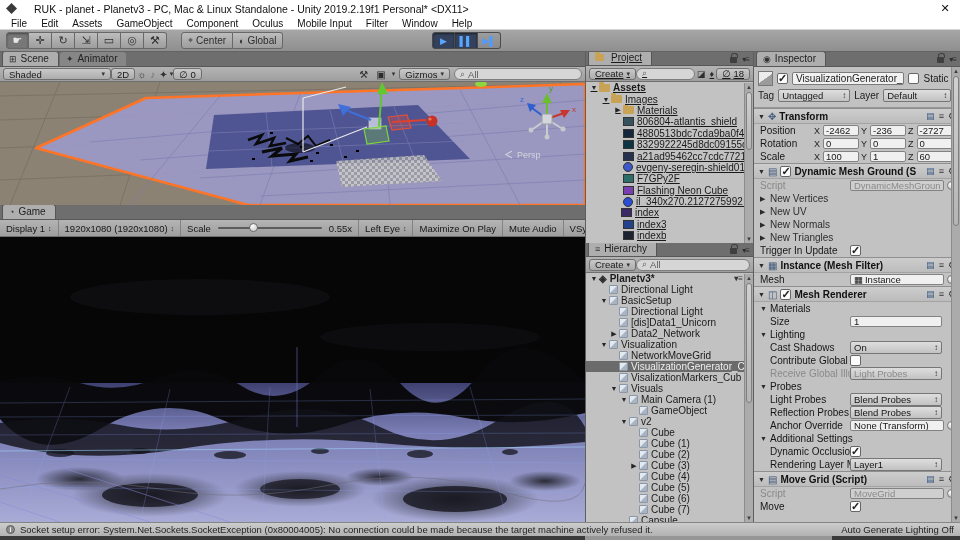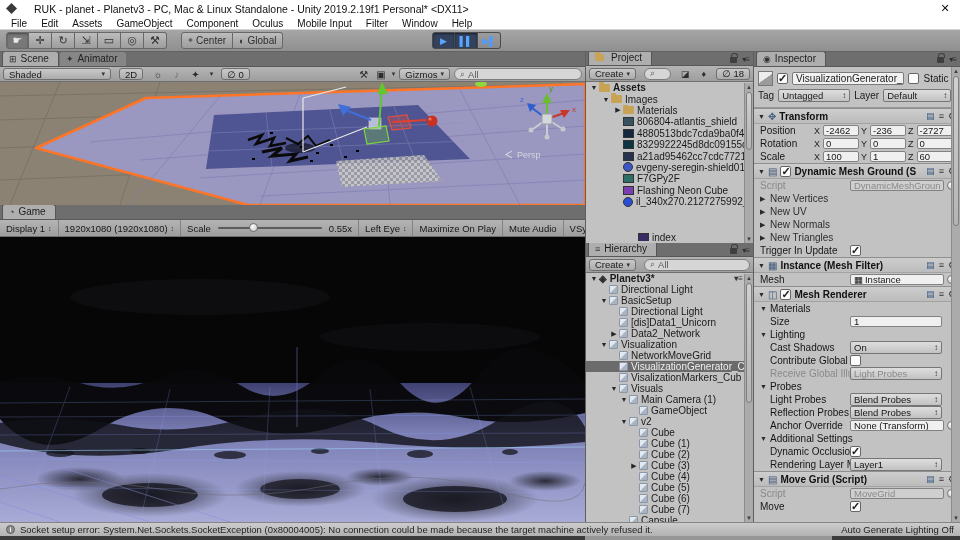--- a/index.html
+++ b/index.html
@@ -50,21 +50,21 @@
     display:flex; align-items:center; gap:4px; color:#1c1c1c; }
   .tab.active { background:#aeaeae; border:1px solid #555; border-bottom:none; }
   .tab.inactive { background:#868686; color:#222; }
   .tabicon { font-size:9px; color:#333; }
   .strip-right { position:absolute; right:4px; top:3px; display:flex; align-items:center; gap:5px; }
   .lock { width:7px; height:6px; background:#3f3f3f; border-radius:1px; position:relative; }
   .lock::before { content:""; position:absolute; left:1px; top:-4px; width:5px; height:4px;
     border:1.5px solid #3f3f3f; border-bottom:none; border-radius:3px 3px 0 0; }
   .panelmenu { font-size:8px; color:#2e2e2e; letter-spacing:-1px; }
   .panelbar { height:15px; background:linear-gradient(#b4b4b4,#9e9e9e); border-bottom:1px solid #6f6f6f;
-    display:flex; align-items:center; padding:0 3px; gap:8px; font-size:10px; }
+    display:flex; align-items:center; padding:0 3px; gap:0; font-size:10px; }
   .smallbtn { height:12px; padding:0 5px; display:flex; align-items:center; gap:3px;
     background:linear-gradient(#c9c9c9,#acacac); border:1px solid #6f6f6f; border-radius:3px; font-size:9.5px; }
   .searchbox { height:12px; background:#d6d6d6; border:1px solid #7d7d7d; border-radius:7px;
     display:flex; align-items:center; padding:0 5px; gap:3px; color:#5a5a5a; font-size:9.5px; }
   .mag { font-size:9px; color:#555; }
   .baricon { font-size:10px; color:#2d2d2d; padding:0 2px; }
 
   
   .tree { position:relative; overflow:hidden; height:100%; }
   .trow { display:flex; align-items:center; white-space:nowrap; overflow:hidden; padding-left:3px; }
@@ -450,21 +450,21 @@
         <line x1="297" y1="110" x2="297" y2="190" stroke="#7a7ad0" stroke-width="1" opacity="0.5"></line>
         <g stroke="#8a8ad8" stroke-width="1" opacity="0.5">
           <line x1="0" y1="238" x2="150" y2="285"></line>
             <line x1="60" y1="230" x2="230" y2="285"></line>
             <line x1="0" y1="265" x2="60" y2="285"></line>
         </g>
       </svg>
     </div>
   </div>
 
-  <div class="panel" style="left:585px;top:52px;width:168px;height:191px;border-left:1px solid #5e5e5e;">
+  <div class="panel" style="left:585px;top:52px;width:168px;height:191px;border-left:1px solid #5e5e5e;text-decoration:underline;">
     <div class="tabstrip" style="height:14px;">
       <div class="tab active">
         <span class="folder" style="width:9px;height:7px;"></span>
         <span>Project</span>
       </div>
       <div class="strip-right">
         <span class="lock"></span>
         <span class="panelmenu">▾≡</span>
       </div>
     </div>
@@ -532,21 +532,21 @@
         <div class="trow" style="height: 11.4px; padding-left: 27px;">
           <span class="arr"></span>
           <span class="thumb" style="background: rgb(122, 63, 174);"></span>
           <span class="lbl">Flashing Neon Cube</span>
         </div>
         <div class="trow" style="height: 11.4px; padding-left: 27px;">
           <span class="arr"></span>
           <span class="thumb round" style="background: rgb(43, 79, 210);"></span>
           <span class="lbl">il_340x270.2127275992_3b</span>
         </div>
-        <div class="trow" style="height: 11.4px; padding-left: 42px; margin-top: 25px;">
+        <div class="trow" style="height: 11.4px; padding-left: 25px;">
           <span class="arr"></span>
           <span class="thumb" style="background: rgb(58, 42, 102);"></span>
           <span class="lbl">index</span>
         </div>
         <div class="trow" style="height: 11.4px; padding-left: 27px;">
           <span class="arr"></span>
           <span class="thumb" style="background: rgb(36, 65, 140);"></span>
           <span class="lbl">index3</span>
         </div>
         <div class="trow" style="height: 11.4px; padding-left: 27px;">

